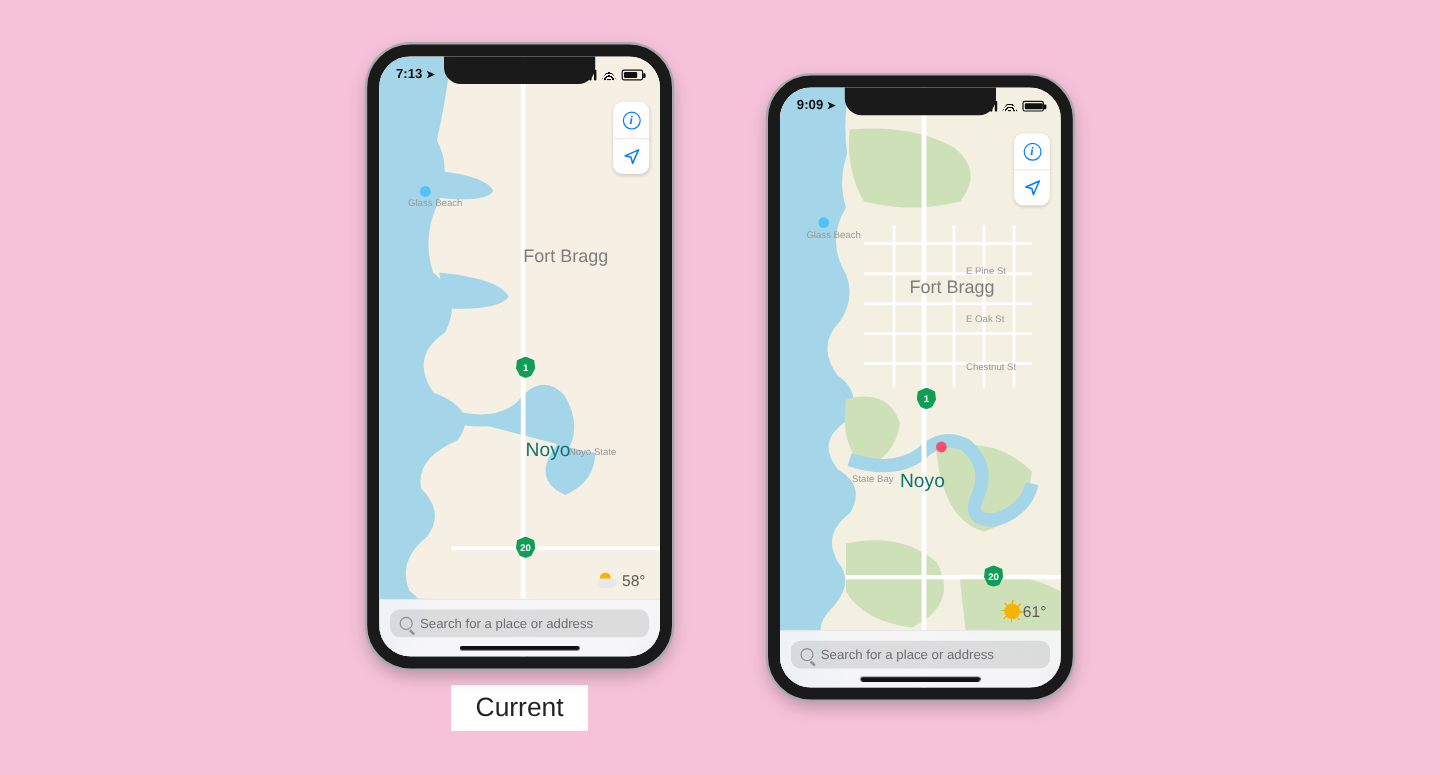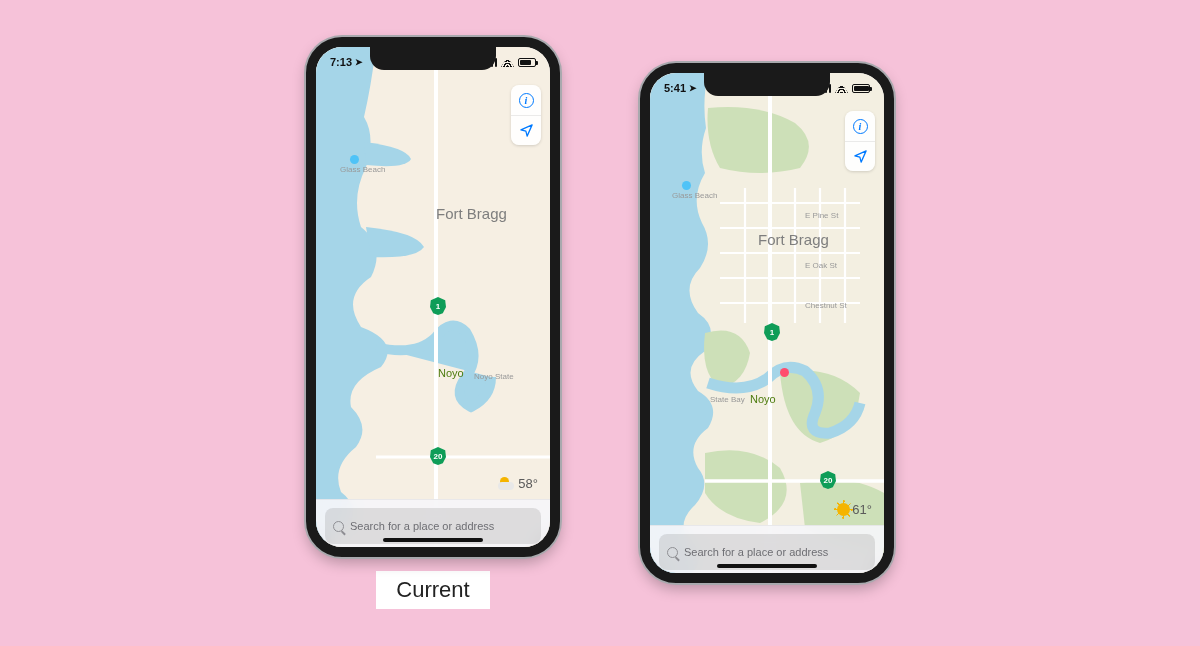--- a/index.html
+++ b/index.html
@@ -63,21 +63,21 @@
   }
   .ctrl-btn {
     height:30px; display:flex; align-items:center; justify-content:center;
     color:#007aff; font-size:15px;
   }
   .ctrl-btn + .ctrl-btn { border-top:1px solid rgba(0,0,0,.08); }
   .info-icon { width:15px; height:15px; border:1.5px solid #007aff; border-radius:50%;
     display:flex; align-items:center; justify-content:center; font-style:italic;
     font-family:Georgia,serif; font-size:10px; font-weight:600; }
 
-  .map-label { position:absolute; color:#4d7c0f; font-size:11px; white-space:nowrap; z-index:10; }
+  .map-label { position:absolute; color:#0f766e; font-size:16px; white-space:nowrap; z-index:10; }
   .map-label.city { font-size:15px; color:#7e7e7e; }
   .map-label.small { font-size:8px; color:#999; }
   .shield { position:absolute; width:16px; height:18px; z-index:12;
     background:#0f9d58; color:#fff; font-size:8px; font-weight:700;
     display:flex; align-items:center; justify-content:center;
     clip-path: polygon(50% 0, 95% 18%, 100% 55%, 80% 90%, 50% 100%, 20% 90%, 0 55%, 5% 18%);
   }
   .poi-dot { position:absolute; width:9px; height:9px; border-radius:50%; z-index:12; }
 
   .weather {
@@ -97,21 +97,21 @@
 
   .bottom-sheet {
     position:absolute; left:0; right:0; bottom:0; height:48px;
     background:rgba(245,245,248,.92);
     backdrop-filter:blur(8px);
     border-top:1px solid rgba(0,0,0,.05);
     padding:8px 9px 10px;
     z-index:25;
   }
   .search-field {
-    height:36px; background:rgba(0,0,0,.10); border-radius:8px;
+    height:23px; background:rgba(0,0,0,.10); border-radius:8px;
     display:flex; align-items:center; gap:6px; padding:0 8px;
     color:#6e6e73; font-size:11px;
   }
   .mag { width:11px; height:11px; border:1.5px solid #8e8e93; border-radius:50%; position:relative; }
   .mag::after{content:"";position:absolute;right:-3px;bottom:-3px;width:5px;height:1.5px;background:#8e8e93;transform:rotate(45deg);}
 
   .home-indicator {
     position:absolute; bottom:5px; left:50%; transform:translateX(-50%);
     width:100px; height:4px; background:#111; border-radius:3px; z-index:60;
   }
@@ -194,21 +194,21 @@
     <div class="home-indicator"></div>
   </div>
   <div class="caption">Current</div>
 </div>
 
 <div class="panel">
   <div class="phone">
     <div class="notch"></div>
     <div class="statusbar">
       <div class="sb-left">
-        <span>5:41</span>
+        <span>9:09</span>
         <span class="loc-arrow">➤</span>
       </div>
       <div class="sb-right">
         <span class="signal">
             <span></span>
             <span></span>
             <span></span>
             <span></span>
           </span>
         <span class="wifi"></span>
@@ -244,21 +244,21 @@
           <path d="M170,115 V250"></path>
             <path d="M195,115 V250"></path>
         </g>
         <path stroke="#fff" stroke-width="4" fill="none" d="M120,0 V500"></path>
         <path stroke="#fff" stroke-width="3.5" fill="none" d="M55,408 H234"></path>
       </svg>
 
       <span class="poi-dot" style="left:32px;top:108px;background:#4fc3f7"></span>
       <span class="map-label small" style="left:22px;top:118px">Glass Beach</span>
       <span class="map-label city" style="left:108px;top:158px">Fort Bragg</span>
-      <span class="map-label small" style="left:155px;top:138px">E Pine St</span>
+      <span class="map-label small" style="left:155px;top:148px">E Pine St</span>
       <span class="map-label small" style="left:155px;top:188px">E Oak St</span>
       <span class="map-label small" style="left:155px;top:228px">Chestnut St</span>
       <span class="map-label" style="left:100px;top:320px">Noyo</span>
       <span class="map-label small" style="left:60px;top:322px">State Bay</span>
       <span class="poi-dot" style="left:130px;top:295px;background:#ff4d6d"></span>
       <span class="shield" style="left:114px;top:250px">1</span>
       <span class="shield" style="left:170px;top:398px">20</span>
     </div>
 
     <div class="ctrl-stack">

